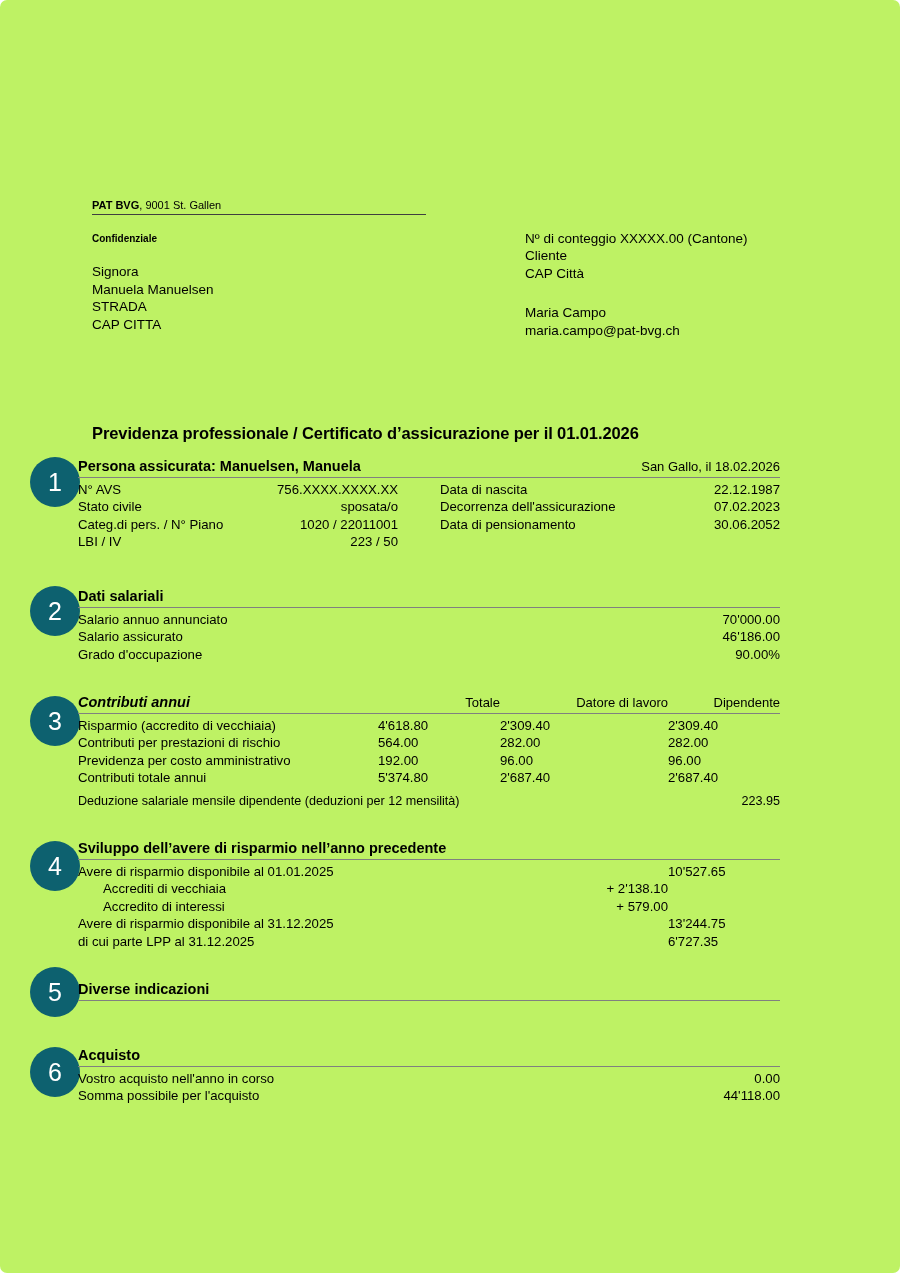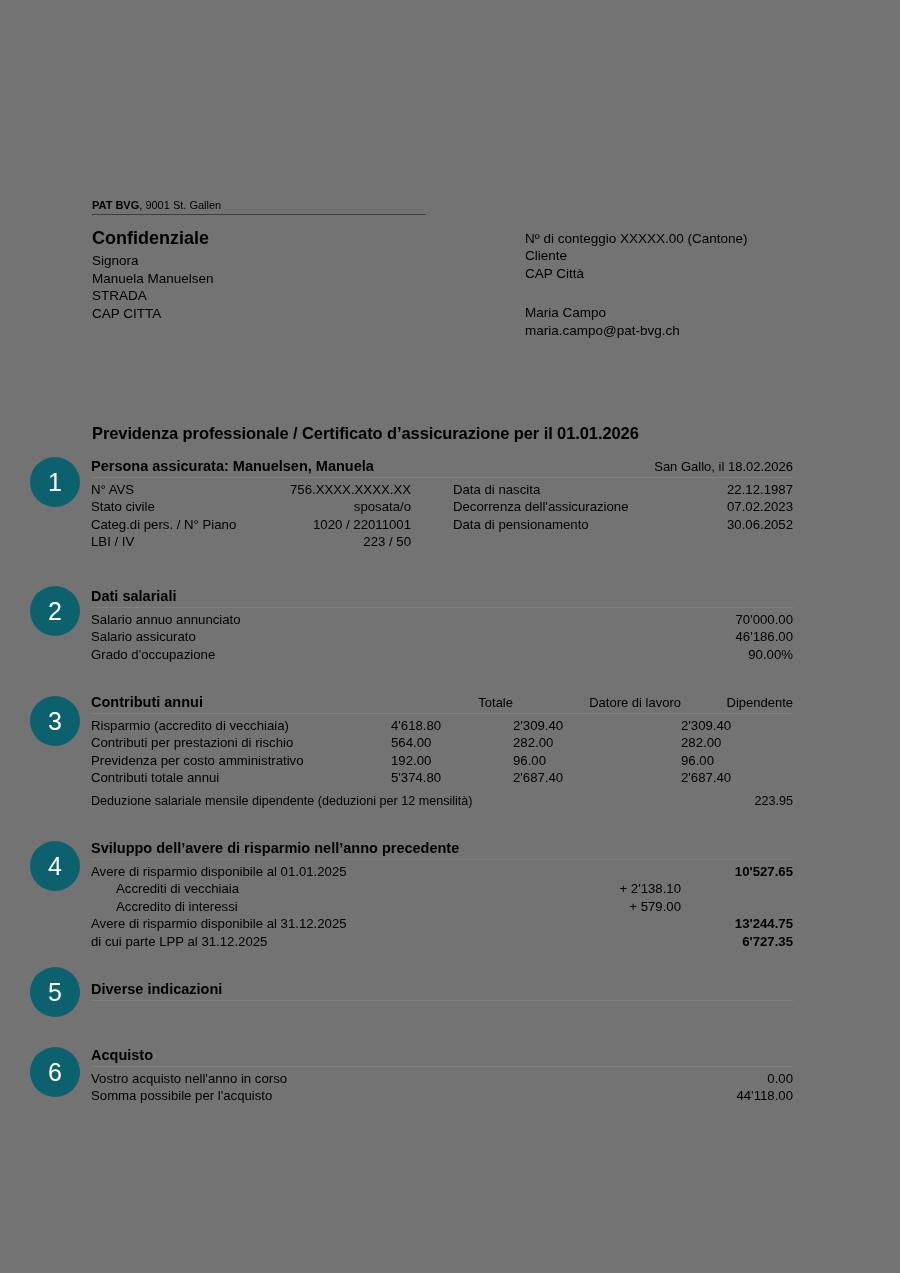--- a/index.html
+++ b/index.html
@@ -16,21 +16,22 @@
     font-family: "Liberation Sans", sans-serif;
     color: #000000;
     overflow: hidden;
   }
 
   .page {
     position: absolute;
     left: 0; top: 0;
     width: 900px;
     height: 1273px;
-    background: #737373;
+    background: #bef264;
+    border-radius: 7px;
   }
 
   
   .sender {
     position: absolute;
     left: 92px;
     top: 199px;
     width: 334px;
     font-size: 11px;
     line-height: 13px;
@@ -44,22 +45,22 @@
   .addr-left {
     position: absolute;
     left: 92px;
     top: 230px;
     width: 380px;
     font-size: 13.5px;
     line-height: 17.4px;
   }
   .addr-left .confid {
     font-weight: bold;
-    font-size: 18px;
-    margin-bottom: 5px;
+    font-size: 10px;
+    margin-bottom: 16px;
   }
 
   .addr-right {
     position: absolute;
     left: 525px;
     top: 230px;
     width: 340px;
     font-size: 13.5px;
     line-height: 17.4px;
   }
@@ -74,21 +75,21 @@
     top: 424px;
     width: 720px;
     font-size: 16.5px;
     font-weight: bold;
     letter-spacing: -0.1px;
   }
 
   
   .section {
     position: absolute;
-    left: 91px;
+    left: 78px;
     width: 702px;
   }
   .sec-head {
     position: relative;
     display: flex;
     align-items: baseline;
     justify-content: space-between;
     font-size: 14.5px;
     font-weight: bold;
     padding-bottom: 3px;
@@ -99,21 +100,21 @@
     font-size: 13px;
     font-weight: normal;
   }
   .sec-head.with-cols {
     display: block;
   }
   .sec-head .colrow {
     display: flex;
     align-items: baseline;
   }
-  .sec-head .colrow .ttl { flex: 1 1 auto; }
+  .sec-head .colrow .ttl { flex: 1 1 auto; font-style: italic; }
   .sec-head .colrow .c { font-size: 13px; font-weight: normal; text-align: right; }
 
   .badge {
     position: absolute;
     width: 50px;
     height: 50px;
     border-radius: 50%;
     background: #0d616f;
     color: #ffffff;
     font-size: 25px;
@@ -177,21 +178,21 @@
   
   .s4row {
     display: flex;
     align-items: baseline;
     white-space: nowrap;
     font-size: 13.2px;
     line-height: 17.4px;
   }
   .s4row .lbl { flex: 1 1 auto; }
   .s4row .mid { width: 170px; text-align: right; }
-  .s4row .val { width: 112px; text-align: right; font-weight: bold; }
+  .s4row .val { width: 112px; text-align: left; }
   .s4row.indent .lbl { padding-left: 25px; }
 
   .spacer-block { height: 46px; }
 </style>
 </head>
 <body>
 
 <div class="page">
 
   <div class="sender">

